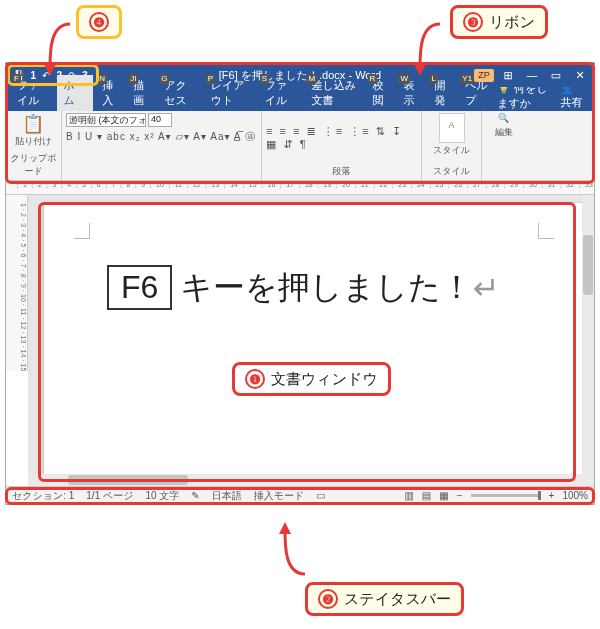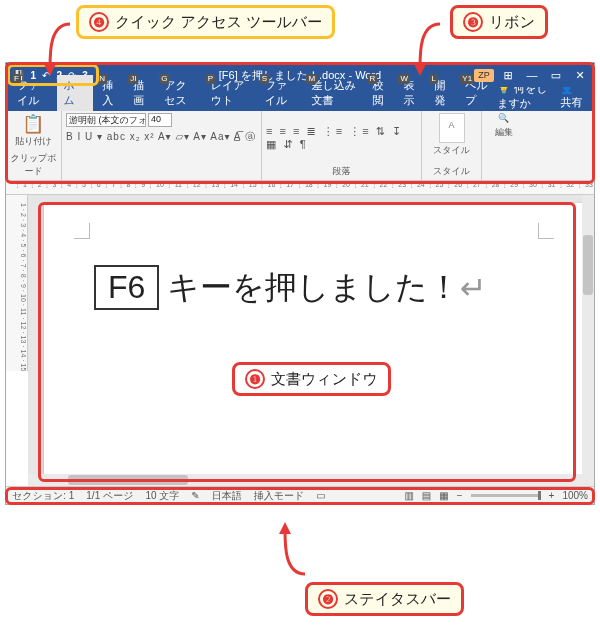--- a/index.html
+++ b/index.html
@@ -42,38 +42,37 @@
     .rgroup.style .sbtn { width:26px;height:30px;border:1px solid #ccc;background:#fff;text-align:center;padding-top:6px;color:#888;}
     .h-ruler { left:22px; top:118px; right:0; height:14px; background:#f7f7f7; border-bottom:1px solid #ccc; font-size:7px; color:#777; overflow:hidden; white-space:nowrap; padding-left:8px;}
     .v-ruler { left:0; top:132px; width:22px; bottom:18px; background:#f7f7f7; border-right:1px solid #ccc; font-size:7px; color:#777; writing-mode:vertical-rl; text-orientation:mixed; overflow:hidden; padding-top:8px;}
 
     .doc-view { position:absolute; left:22px; top:132px; right:0; bottom:18px; background:#e6e6e6; overflow:hidden;}
     .page { position:absolute; left:16px; top:8px; width:540px; height:290px; background:#fff; box-shadow:0 1px 3px rgba(0,0,0,0.3);}
     .crop { position:absolute; width:16px; height:16px; border:0 solid #bbb;}
     .crop.tl { top:20px; left:30px; border-bottom-width:1px; border-right-width:1px;}
     .crop.tr { top:20px; right:30px; border-bottom-width:1px; border-left-width:1px;}
     .page .body { position:absolute; top:62px; left:50px; right:40px; display:flex; align-items:center; font-size:32px; font-family:"Yu Mincho","MS Mincho",serif;}
-    .keybox { display:inline-block; border:2px solid #333; padding:2px 12px; margin-right:8px; font-family:sans-serif;}
+    .keybox { display:inline-block; border:2px solid #333; padding:2px 12px; margin-right:8px; font-family:sans-serif;margin-left:13px;}
     .cursor-bar { color:#999; }
     .scroll-v { position:absolute; right:0; top:0; bottom:0; width:12px; background:#eaeaea;}
     .scroll-v .thumb{ position:absolute; right:1px; top:40px; width:10px; height:60px; background:#c4c4c4; border-radius:3px;}
     .scroll-h { position:absolute; left:0; right:12px; bottom:0; height:12px; background:#eaeaea;}
     .scroll-h .thumb{ position:absolute; top:1px; left:40px; height:10px; width:120px; background:#c4c4c4; border-radius:3px;}
 
     .status { position:absolute; left:0; right:0; bottom:0; height:18px; background:#f3f3f3; border-top:1px solid #ccc; display:flex; align-items:center; font-size:10px; color:#555; gap:12px; padding:0 6px;}
     .status .right { margin-left:auto; display:flex; align-items:center; gap:8px;}
     .zoom-track { width:70px; height:3px; background:#bbb; position:relative;}
     .zoom-track::after{content:"";position:absolute;right:0;top:-3px;width:3px;height:9px;background:#777;}
   </style>
 </head>
 <body>
 
 <div class="callout yellow" style="left:76px; top:5px;">
   <span class="circ">❹</span>
-  <span>クイック アクセス ツールバー</span>
 </div>
 <div class="callout" style="left:450px; top:5px;">
   <span class="circ">❸</span>
   <span>リボン</span>
 </div>
 <div class="callout" style="left:232px; top:362px; background:#fff;">
   <span class="circ">❶</span>
   <span>文書ウィンドウ</span>
 </div>
 <div class="callout" style="left:305px; top:582px;">

